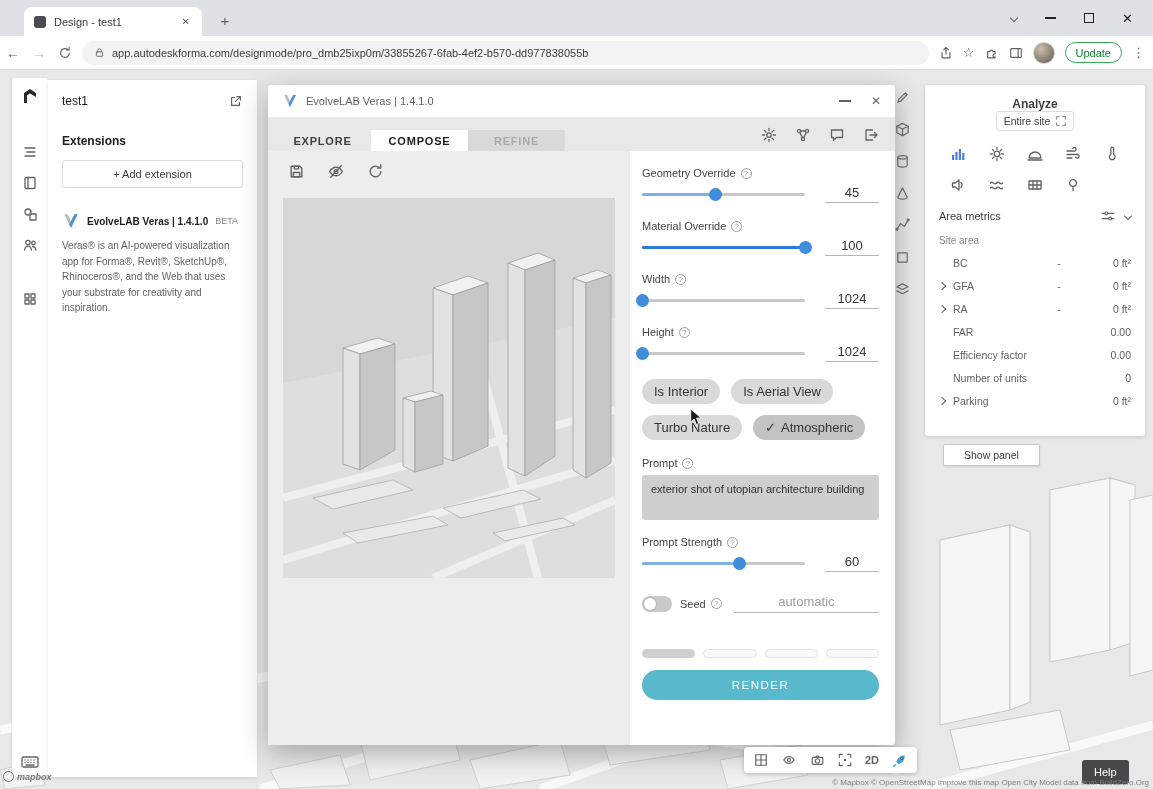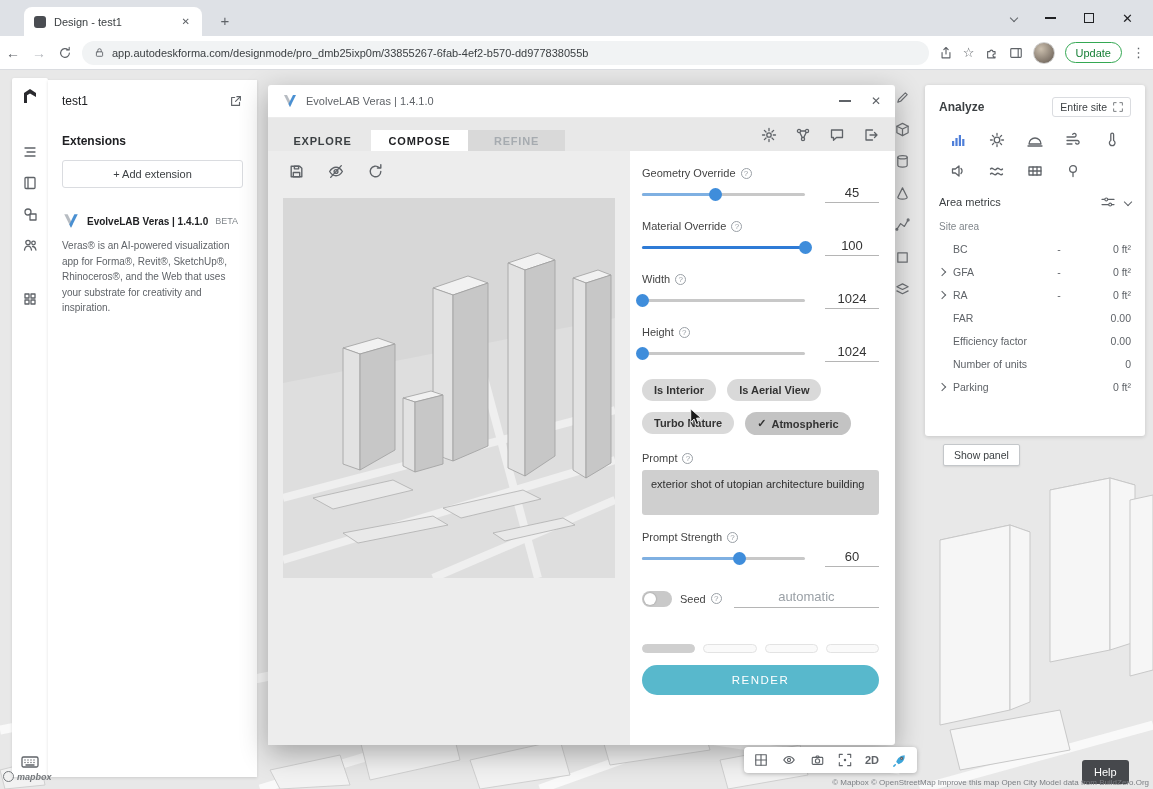--- a/index.html
+++ b/index.html
@@ -81,47 +81,47 @@
   .info { width:11px; height:11px; border:1px solid #9aa0a6; border-radius:50%; color:#9aa0a6; font-size:8px; display:inline-flex; align-items:center; justify-content:center; flex:none; }
   .sl-row { display:flex; align-items:center; gap:20px; margin-bottom:17px; }
   .slider { position:relative; flex:1; height:14px; }
   .slider .track { position:absolute; left:0; right:0; top:6px; height:3px; background:#c8c8c8; border-radius:2px; }
   .slider .fill { position:absolute; left:0; top:6px; height:3px; background:#7fb0e2; border-radius:2px; }
   .slider .fill.strong { background:#2e7bd6; }
   .slider .thumb { position:absolute; right:-6.5px; top:-5px; width:13px; height:13px; border-radius:50%; background:#3f8ddb; }
   .val { width:54px; text-align:center; font-size:13px; color:#333; border-bottom:1px solid #b5b5b5; padding-bottom:2px; flex:none; }
 
   .chips { margin-top:8px; }
-  .chip { display:inline-flex; align-items:center; gap:5px; padding:5px 12px; background:#d9d9d9; border-radius:13px; font-size:11px; color:#333; margin:0 11px 11px 0;font-weight:bold; }
+  .chip { display:inline-flex; align-items:center; gap:5px; padding:5px 12px; background:#d9d9d9; border-radius:13px; font-size:13px; color:#333; margin:0 11px 11px 0; }
   .chip.selected { background:#c3c3c3; }
   .prompt-box { margin-top:2px; background:#cfcfcf; border-radius:3px; padding:7px 9px; font-size:11px; line-height:1.45; color:#2f2f2f; min-height:45px; }
   .seed-row { display:flex; align-items:center; gap:8px; margin-top:22px; }
   .toggle { width:30px; height:16px; border-radius:8px; background:#c9c9c9; position:relative; flex:none; }
   .toggle .knob { position:absolute; left:2px; top:2px; width:12px; height:12px; border-radius:50%; background:#fff; box-shadow:0 0 2px rgba(0,0,0,.3); }
   .seed-val { flex:1; text-align:center; font-size:13px; color:#9aa0a6; border-bottom:1px solid #b5b5b5; padding-bottom:3px; margin-left:4px; }
   .prog { display:flex; gap:8px; margin-top:36px; }
   .seg { flex:1; height:9px; border-radius:5px; background:#fafafa; border:1px solid #e3e3e3; }
   .seg.done { background:#cfcfcf; border-color:#cfcfcf; }
   .render { margin-top:12px; width:100%; height:30px; border:none; border-radius:15px; background:#58b8cc; color:#fff; font-size:11.5px; font-weight:normal; letter-spacing:1.5px; font-family:inherit; }
 
   
   .apanel { position:absolute; left:925px; top:15px; width:220px; height:351px; background:#fff; border-radius:3px; box-shadow:0 1px 4px rgba(0,0,0,.15); padding:12px 14px; }
-  .ap-head { display:flex; align-items:center; justify-content:space-between; }
+  .ap-head { display:flex; align-items:center; justify-content:space-between;flex-direction:column; }
   .ap-title { font-size:12px; font-weight:bold; color:#3c4043; }
   .entire { display:flex; align-items:center; gap:6px; border:1px solid #dadce0; border-radius:3px; padding:3px 7px; font-size:10.5px; color:#3c4043; background:#fff; font-family:inherit; }
   .ap-icons { margin-top:15px; display:grid; grid-template-columns:repeat(5,1fr); row-gap:15px; justify-items:center; }
   .ap-metrics-head { margin-top:17px; display:flex; align-items:center; justify-content:space-between; font-size:11px; color:#3c4043; }
   .ap-mh-right { display:flex; align-items:center; gap:10px; }
   .ap-sub { margin-top:13px; font-size:10px; color:#80868b; }
   .mrow { display:flex; align-items:center; height:23px; font-size:10.5px; color:#5f6368; }
   .mrow .cv { width:14px; flex:none; display:flex; align-items:center; }
   .mrow .lbl { flex:1; }
   .mrow .mid { width:40px; text-align:center; }
   .mrow .value { width:52px; text-align:right; }
-  .showpanel { position:absolute; left:943px; top:374px; border:1px solid #c4c7ca; background:#fff; border-radius:2px; padding:4px 10px; font-size:10.5px; color:#3c4043; font-family:inherit; box-shadow:0 1px 2px rgba(0,0,0,.1); }
+  .showpanel { position:absolute; left:943px; top:374px; border:1px solid #c4c7ca; background:#fff; border-radius:2px; padding:4px 20px; font-size:10.5px; color:#3c4043; font-family:inherit; box-shadow:0 1px 2px rgba(0,0,0,.1); }
 
   
   .btmbar { position:absolute; left:744px; top:677px; height:26px; background:#fff; border-radius:4px; box-shadow:0 1px 4px rgba(0,0,0,.25); display:flex; align-items:center; padding:8px 10px; gap:13px; }
   .btmbar .t2d { font-size:11px; font-weight:bold; color:#5f6368; }
   .help { position:absolute; left:1082px; top:674px; background:#46484c; color:#fff; font-size:11px; border:none; border-radius:3px; padding:6px 12px; font-family:inherit;margin-top:16px; }
   .mapboxlogo { position:absolute; left:3px; top:701px; display:flex; align-items:center; gap:3px; font-size:9px; font-weight:bold; font-style:italic; color:#75797d; }
   .mapboxlogo .dot { width:11px; height:11px; border:1.5px solid #75797d; border-radius:50%; }
   .attrib { position:absolute; right:4px; top:708px; font-size:8px; color:#7a7e83; }
   .cursor { position:absolute; left:688px; top:338px; z-index:60; pointer-events:none; }
 </style>

